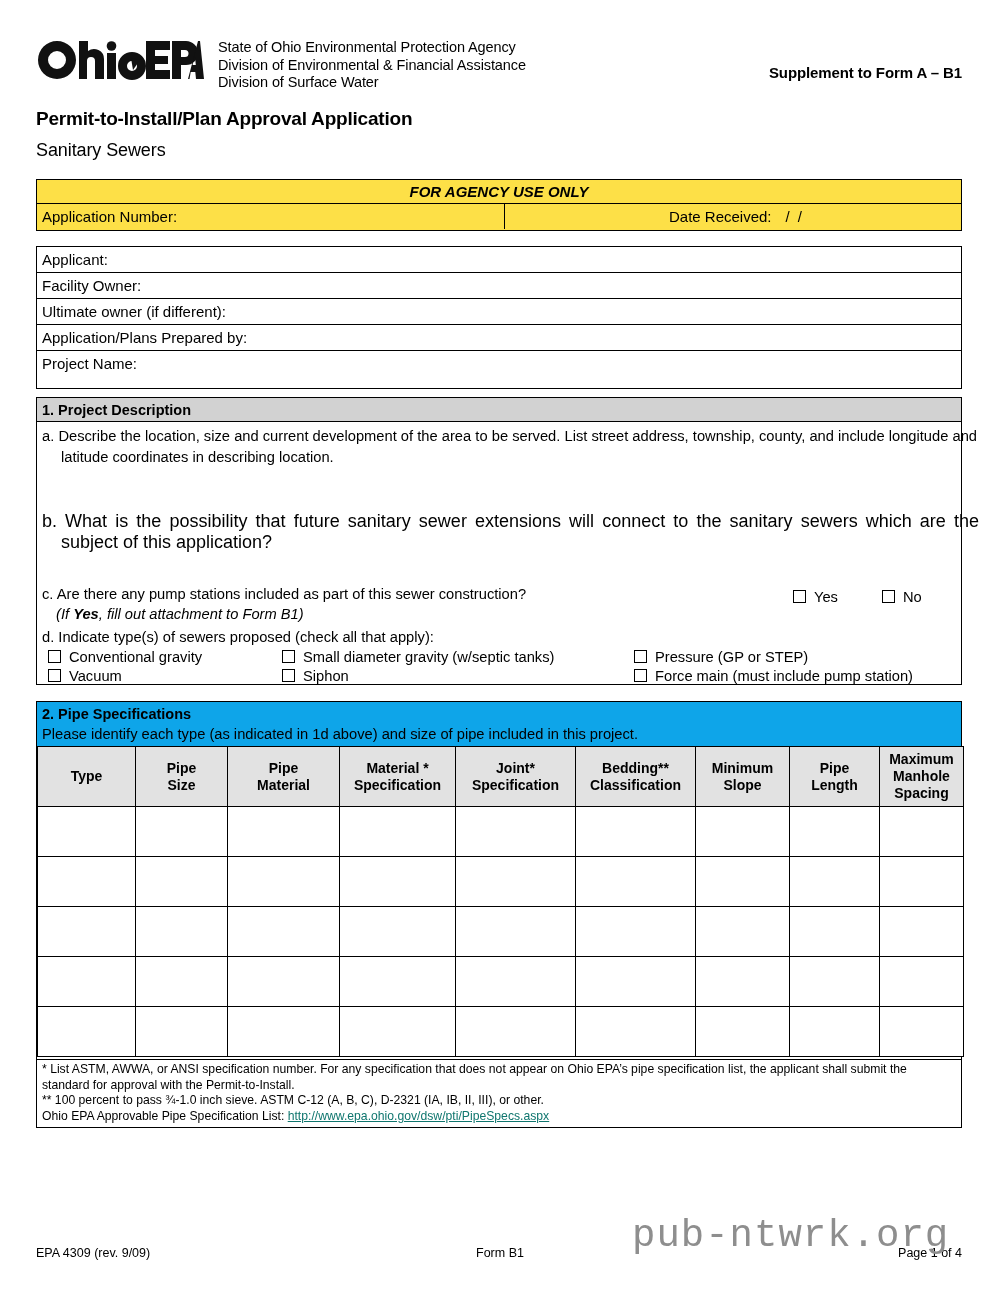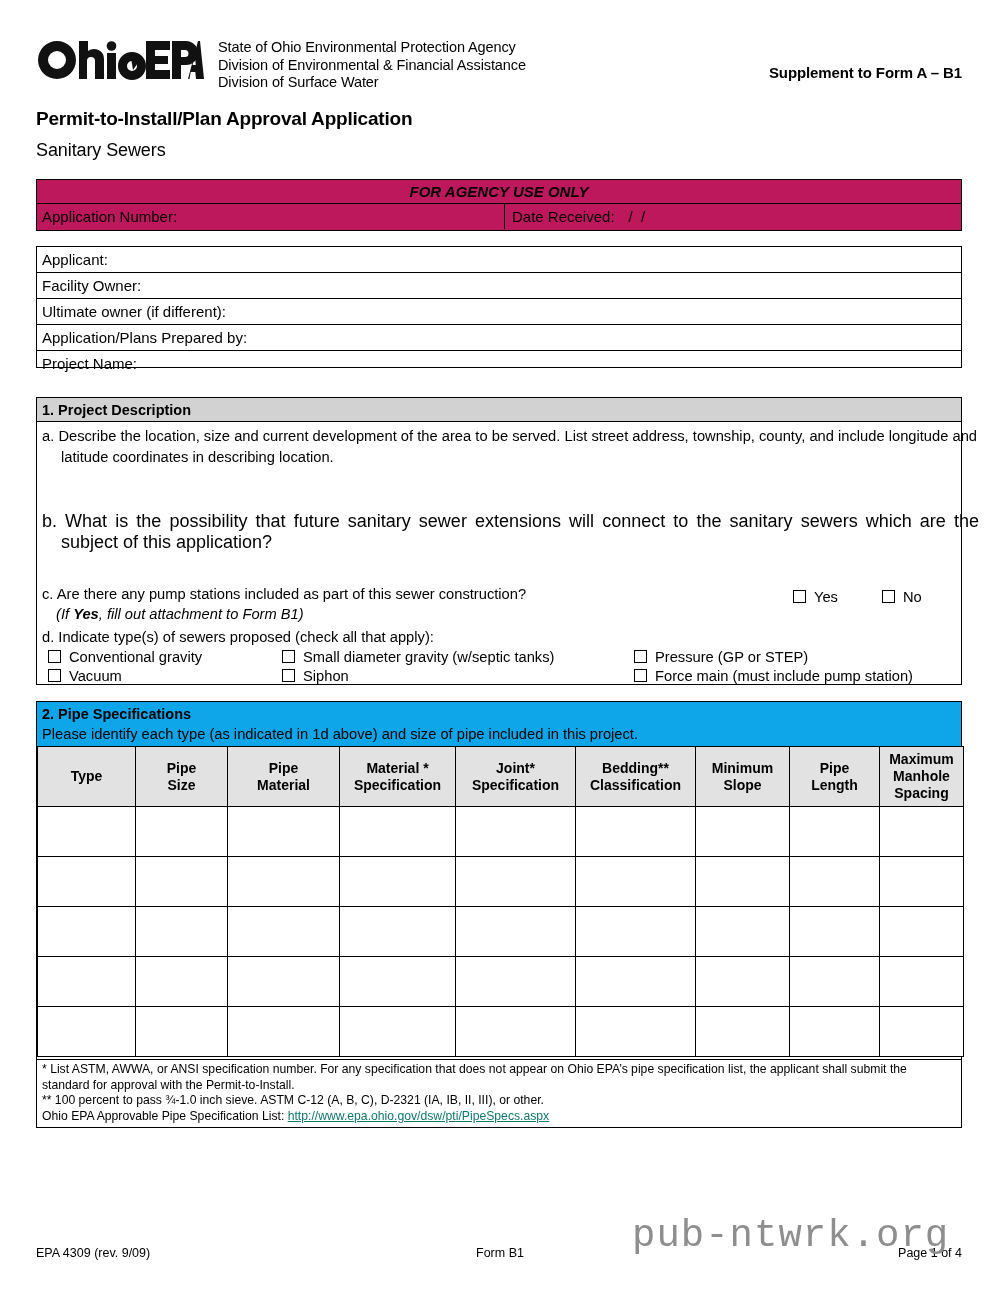--- a/index.html
+++ b/index.html
@@ -70,21 +70,21 @@
   .box {
     position: absolute;
     box-sizing: border-box;
     border: 1.6px solid #000;
   }
 
   
   .agency-block {
     left: 36px; top: 179px;
     width: 926px; height: 52px;
-    background: #be185d;
+    background: #fde047;
   }
   .agency-title {
     position: absolute;
     left: 0; top: 0;
     width: 100%;
     height: 24px;
     line-height: 24px;
     text-align: center;
     font-size: 15px;
     font-weight: bold;
@@ -109,30 +109,31 @@
     border-right: 1.6px solid #000;
   }
   .agency-cell-r {
     position: absolute;
     left: 468px; top: 0;
     right: 0; height: 25px;
     line-height: 25px;
     padding-left: 7px;
     font-size: 15px;
     box-sizing: border-box;
+    text-align: center;
   }
   .date-slashes {
     letter-spacing: 2px;
     padding-left: 14px;
   }
 
   
   .party-block {
     left: 36px; top: 246px;
-    width: 926px; height: 122px;
+    width: 926px; height: 143px;
   }
   .party-row {
     position: relative;
     height: 26px;
     line-height: 26px;
     padding-left: 5px;
     font-size: 15px;
     box-sizing: border-box;
     border-bottom: 1.4px solid #000;
   }

